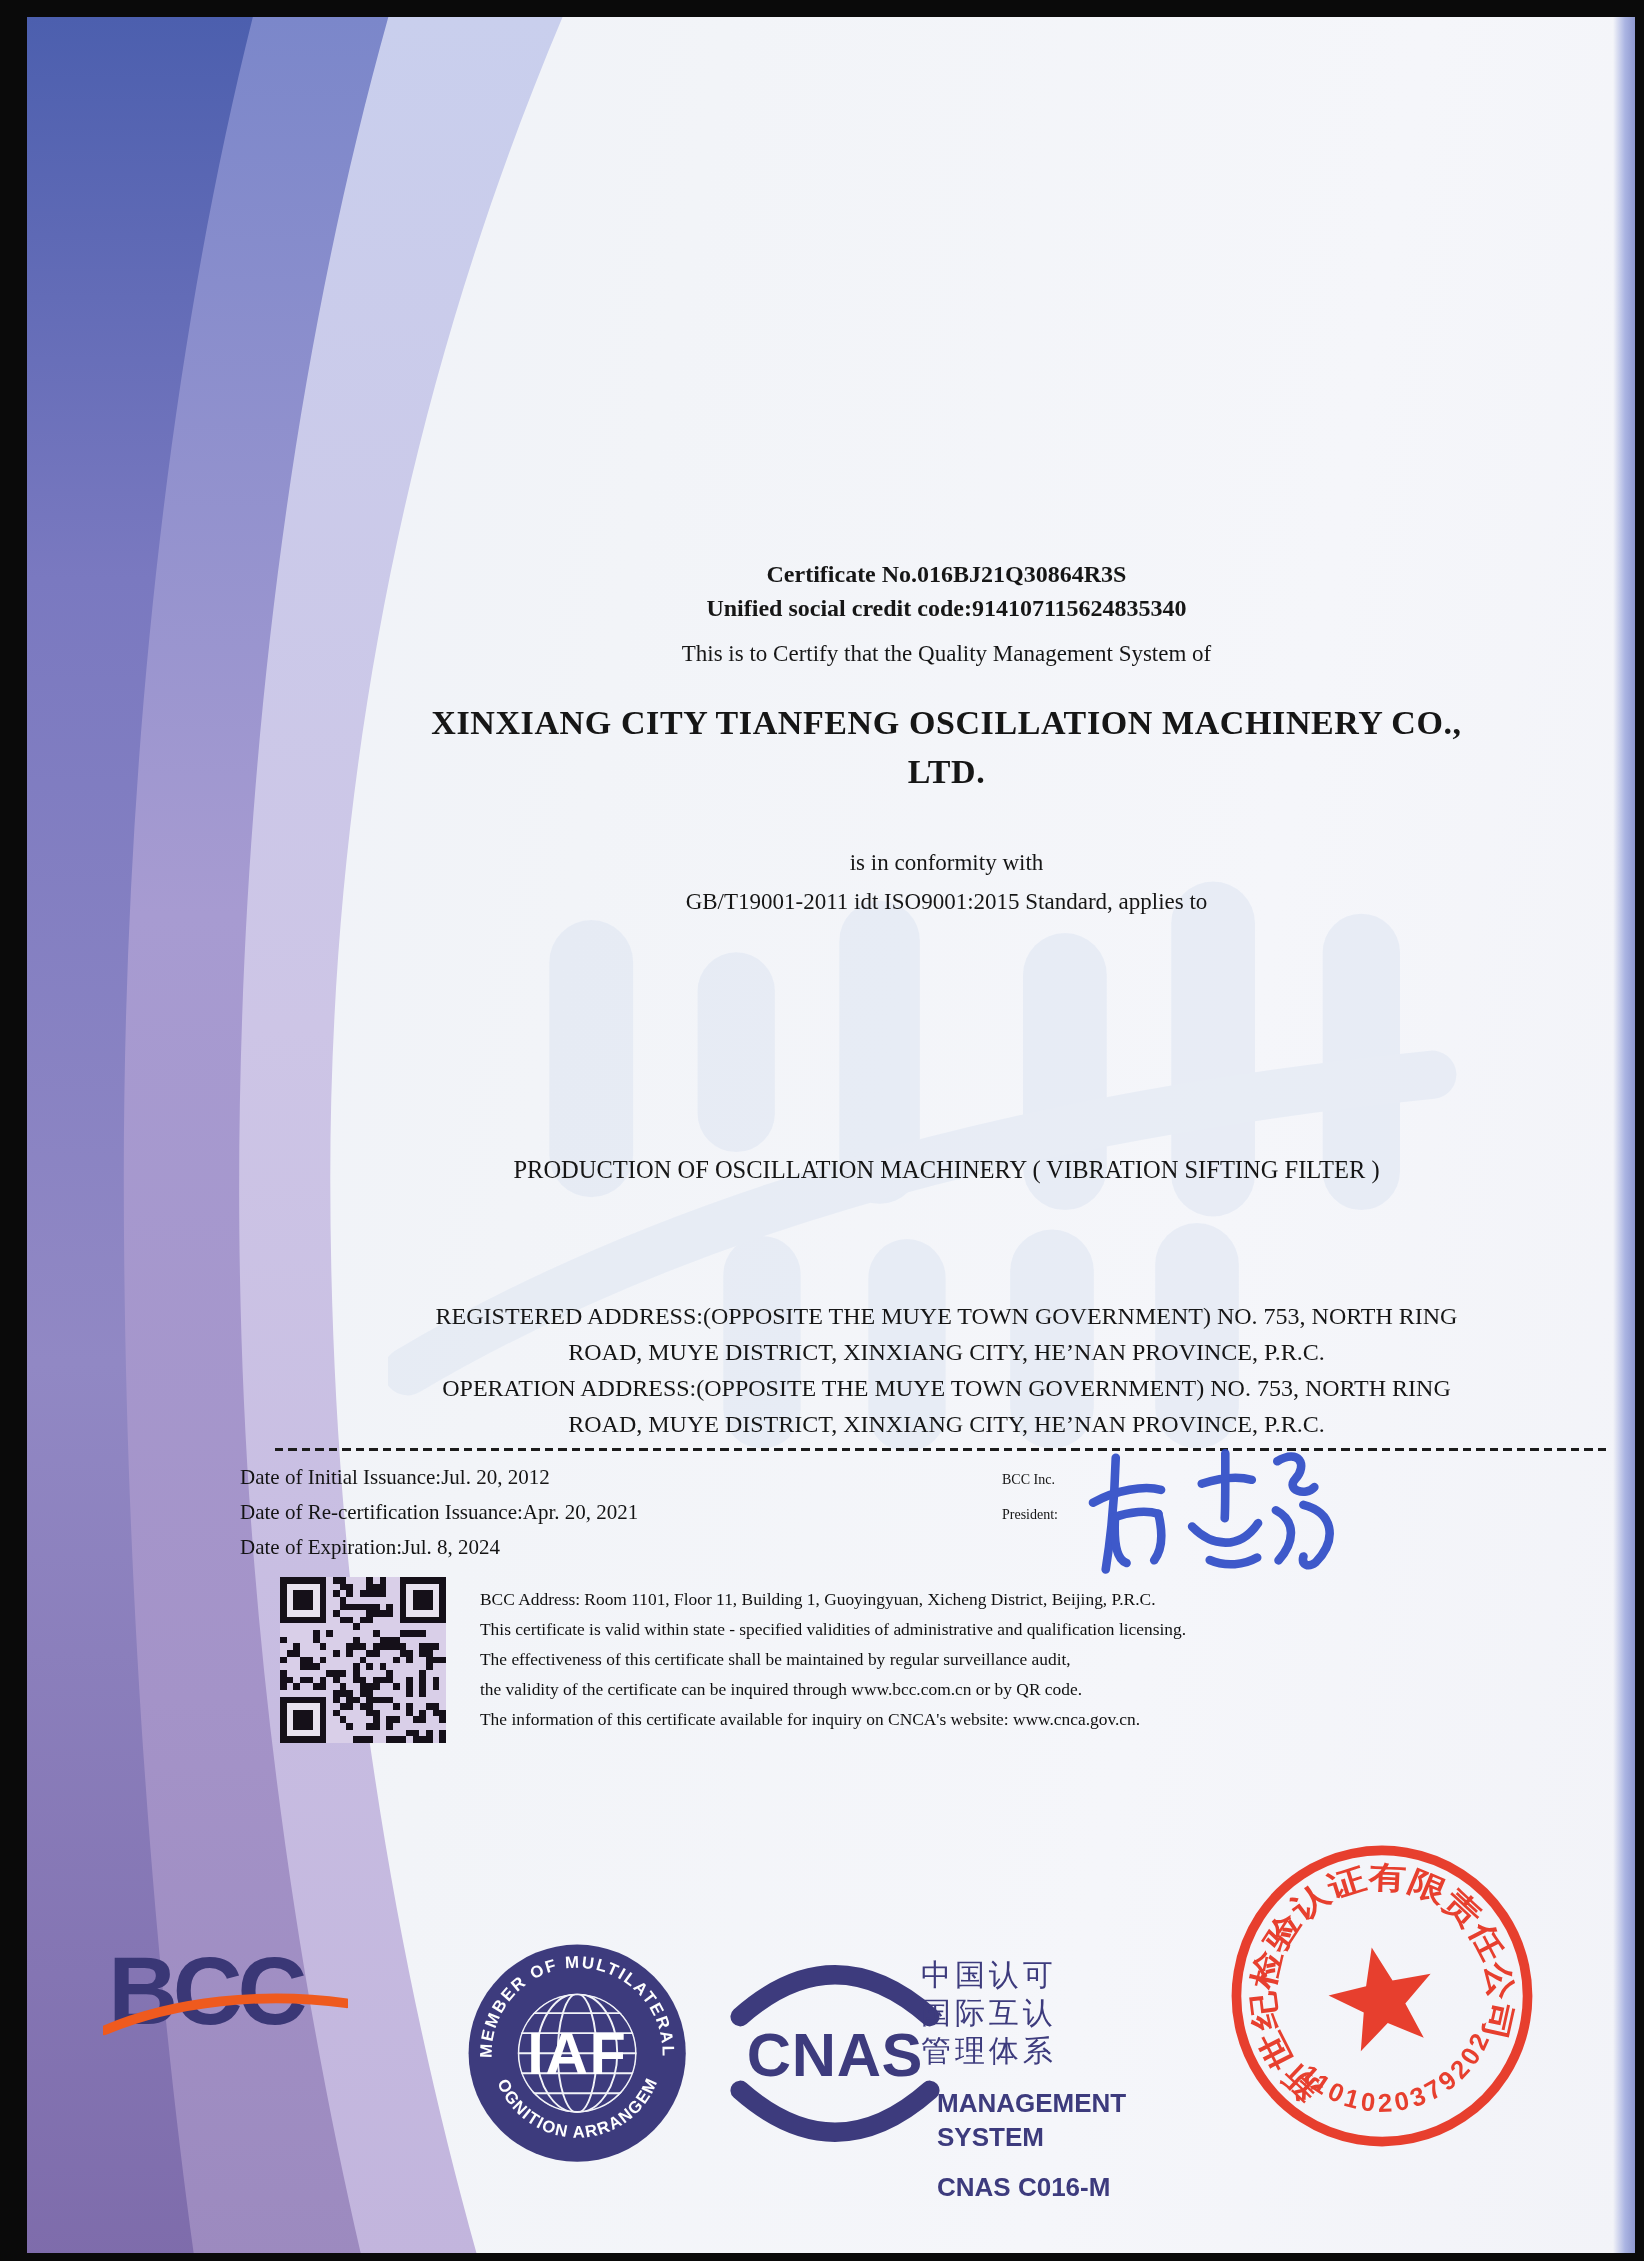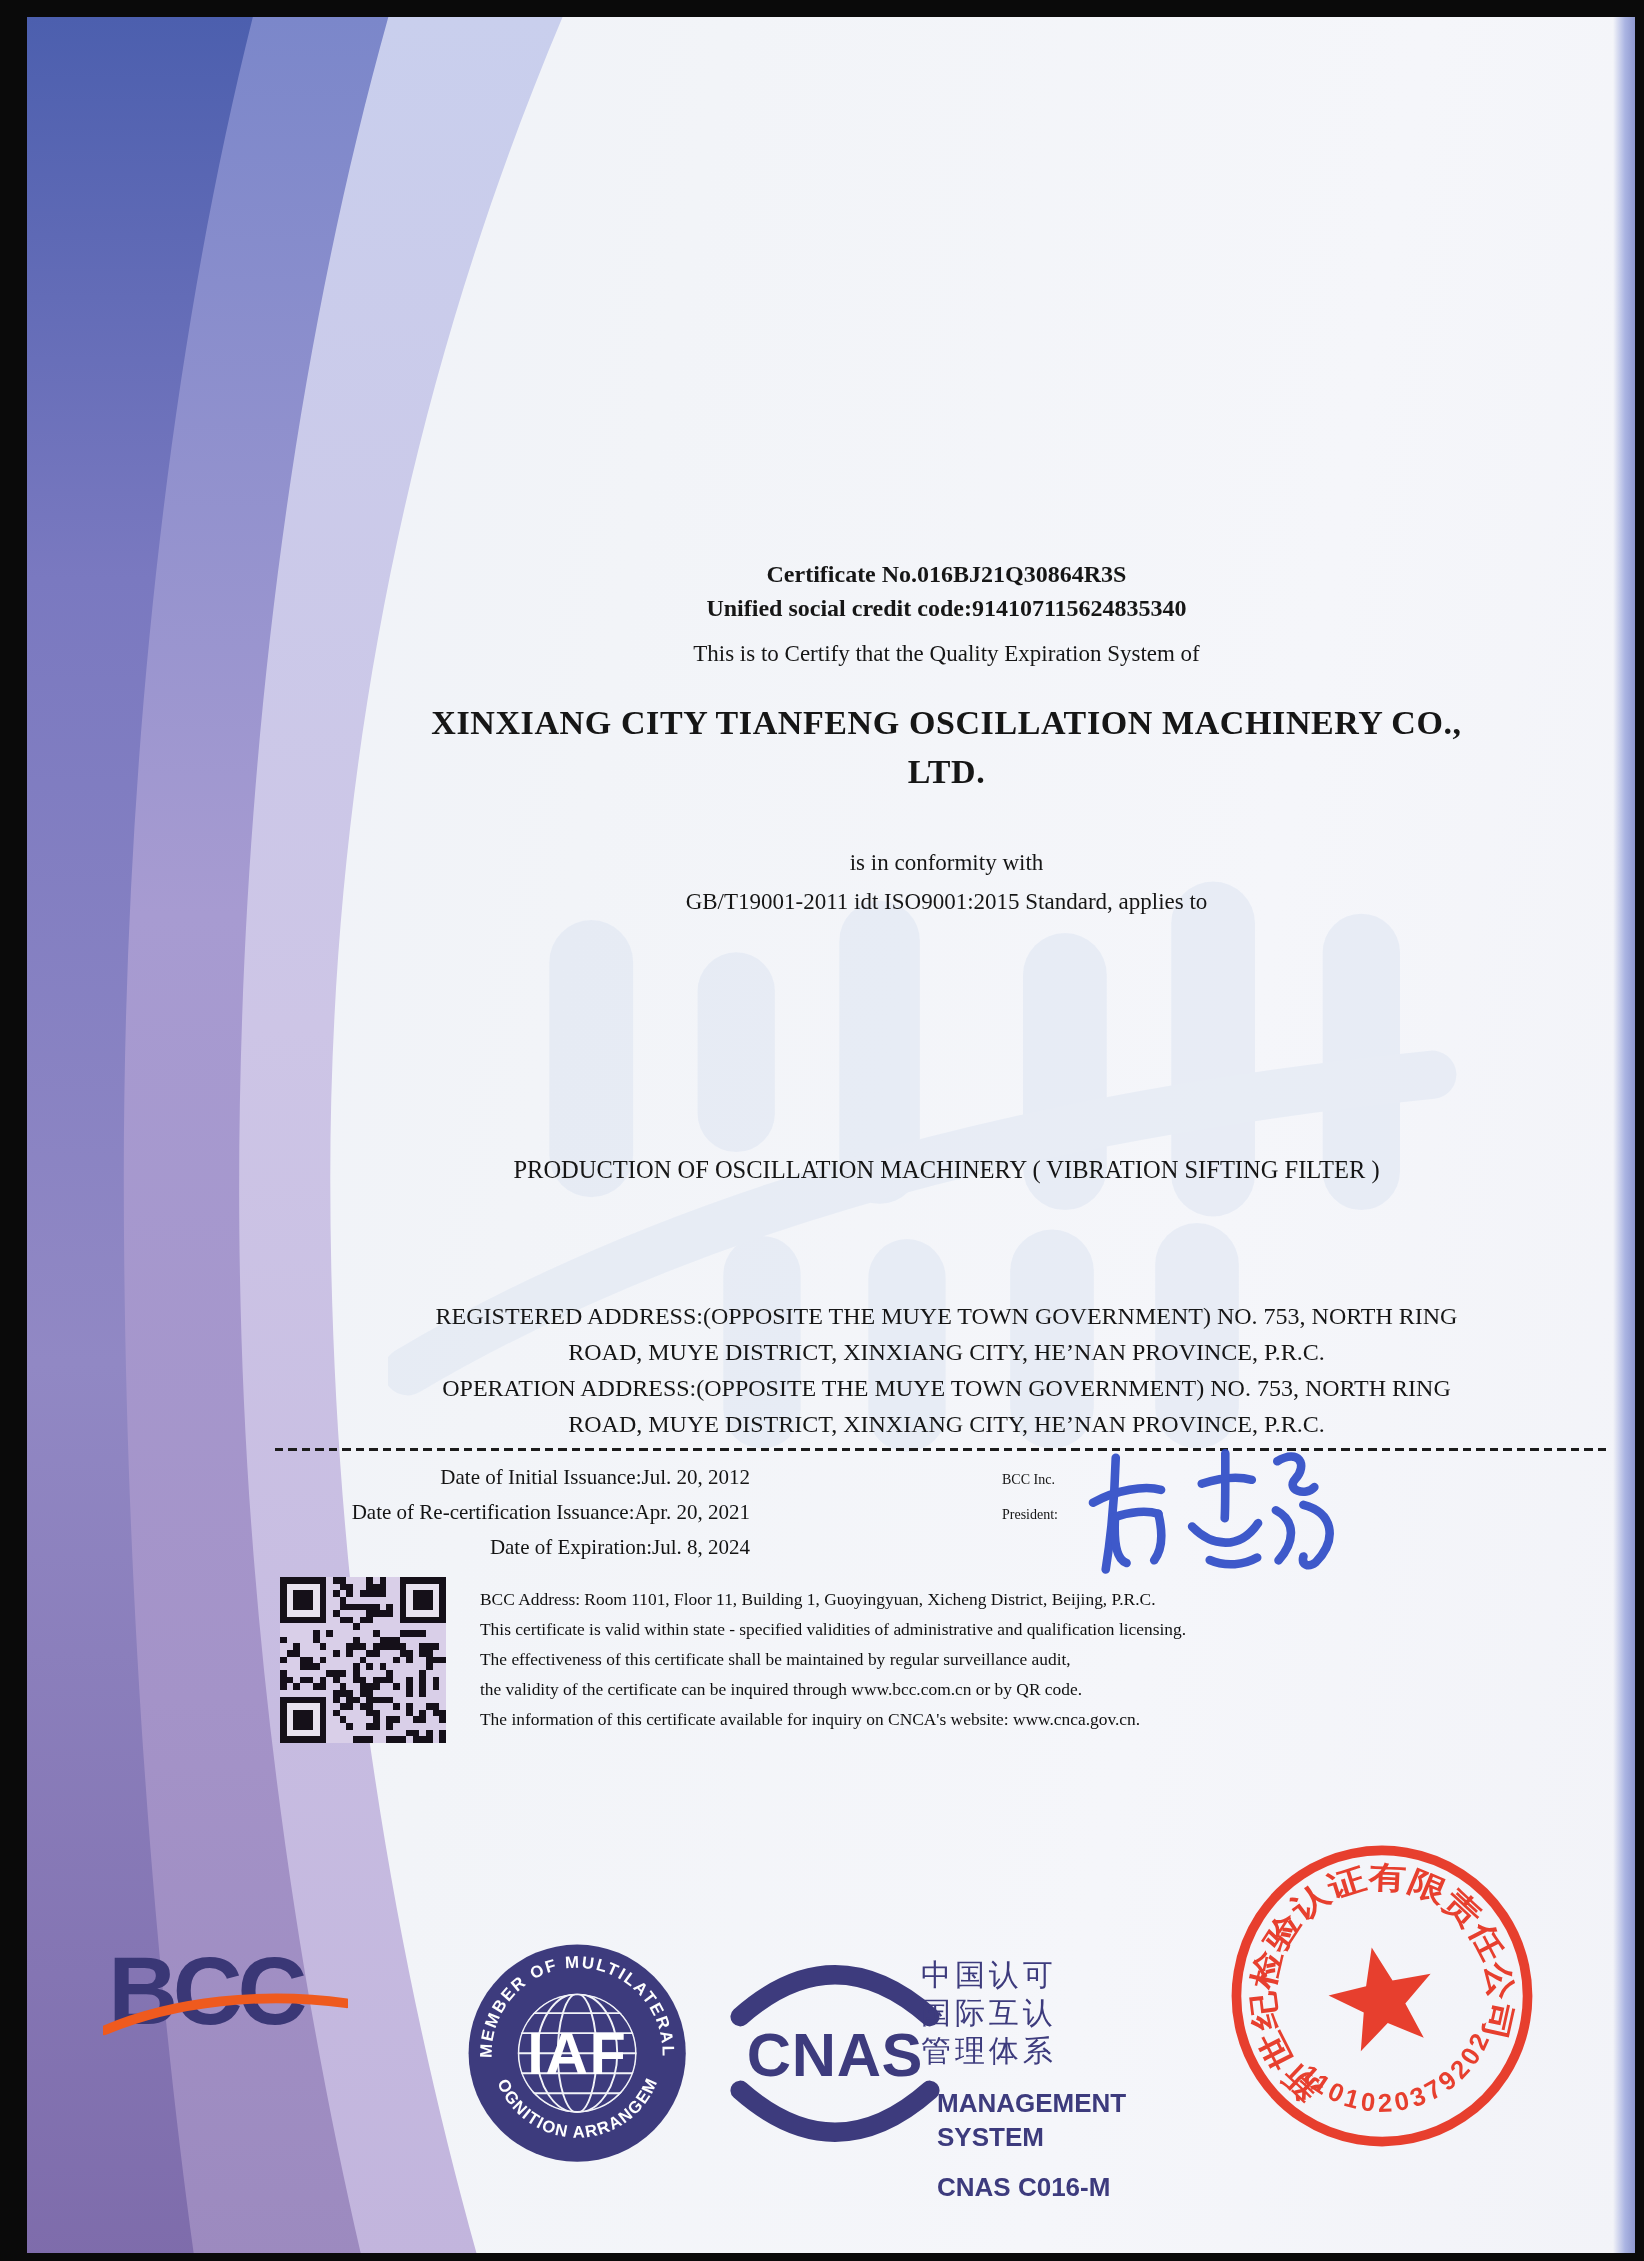--- a/index.html
+++ b/index.html
@@ -27,21 +27,21 @@
   .title{font-weight:bold;font-size:55px;line-height:67px;letter-spacing:0.6px;color:#111;}
   .cert-no{font-weight:bold;font-size:24px;line-height:34px;}
   .body-line{font-size:23px;}
   .company{font-weight:bold;font-size:34px;line-height:49px;letter-spacing:0.6px;}
   .scope{font-size:24.5px;margin-top:28px;}
   .addresses{font-size:24px;line-height:36px;}
   .dashed-rule{
     left:248px;top:1431px;width:1336px;height:3.2px;
     background:repeating-linear-gradient(90deg,#1c1c1c 0 8.4px,transparent 8.4px 13.5px);
   }
-  .dates{left:213px;top:1443px;width:510px;text-align:right;font-size:21px;line-height:35px;color:#141414;}
+  .dates{left:213px;top:1443px;width:510px;text-align:left;font-size:21px;line-height:35px;color:#141414;}
   .issuer{left:975px;top:1445px;font-size:14px;line-height:35px;color:#141414;}
   .fine-print{left:444px;top:1563px;width:916px;font-size:17.4px;line-height:21px;color:#101010;}
   .fine-print p{margin:9px;}
   .sig-wrap{left:1051px;top:1422px;width:284px;height:155px;transform:rotate(-3deg);}
   .visually-hidden{position:absolute;opacity:0;pointer-events:none;font-size:6.4px;}
   
   .cn-block{left:894px;top:1939px;width:271px;color:#3d3b7d;}
   .cn-block .cn{font-family:"Liberation Serif",serif;font-size:30px;line-height:38px;margin:0;letter-spacing:3.9px;}
   .cn-block .en{font-family:"Liberation Sans",sans-serif;font-weight:bold;font-size:26px;line-height:34px;margin:16px;}
   .qr{left:253px;top:1560px;width:166px;height:166px;background:#cabce0;}
@@ -94,21 +94,21 @@
       </g>
       <path d="M30,770 C420,540 930,380 1620,310" stroke="#dde5f2" stroke-width="75" fill="none" stroke-linecap="round"></path>
     </svg>
 
 
     <div class="abs center-col cert-no" style="top:540px;">
       <div>Certificate No.016BJ21Q30864R3S</div>
       <div>Unified social credit code:914107115624835340</div>
     </div>
 
-    <div class="abs center-col body-line" style="top:624px;">This is to Certify that the Quality Expiration System of</div>
+    <div class="abs center-col body-line" style="top:624px;">This is to Certify that the Quality Management System of</div>
 
     <div class="abs center-col company" style="top:681px;">
       <div>XINXIANG CITY TIANFENG OSCILLATION MACHINERY CO.,</div>
       <div>LTD.</div>
     </div>
 
     <div class="abs center-col body-line" style="top:833px;">is in conformity with</div>
     <div class="abs center-col body-line" style="top:872px;">GB/T19001-2011 idt ISO9001:2015 Standard, applies to</div>
 
     <div class="abs center-col scope" style="top:1111px;">PRODUCTION OF OSCILLATION MACHINERY ( VIBRATION SIFTING FILTER )</div>

